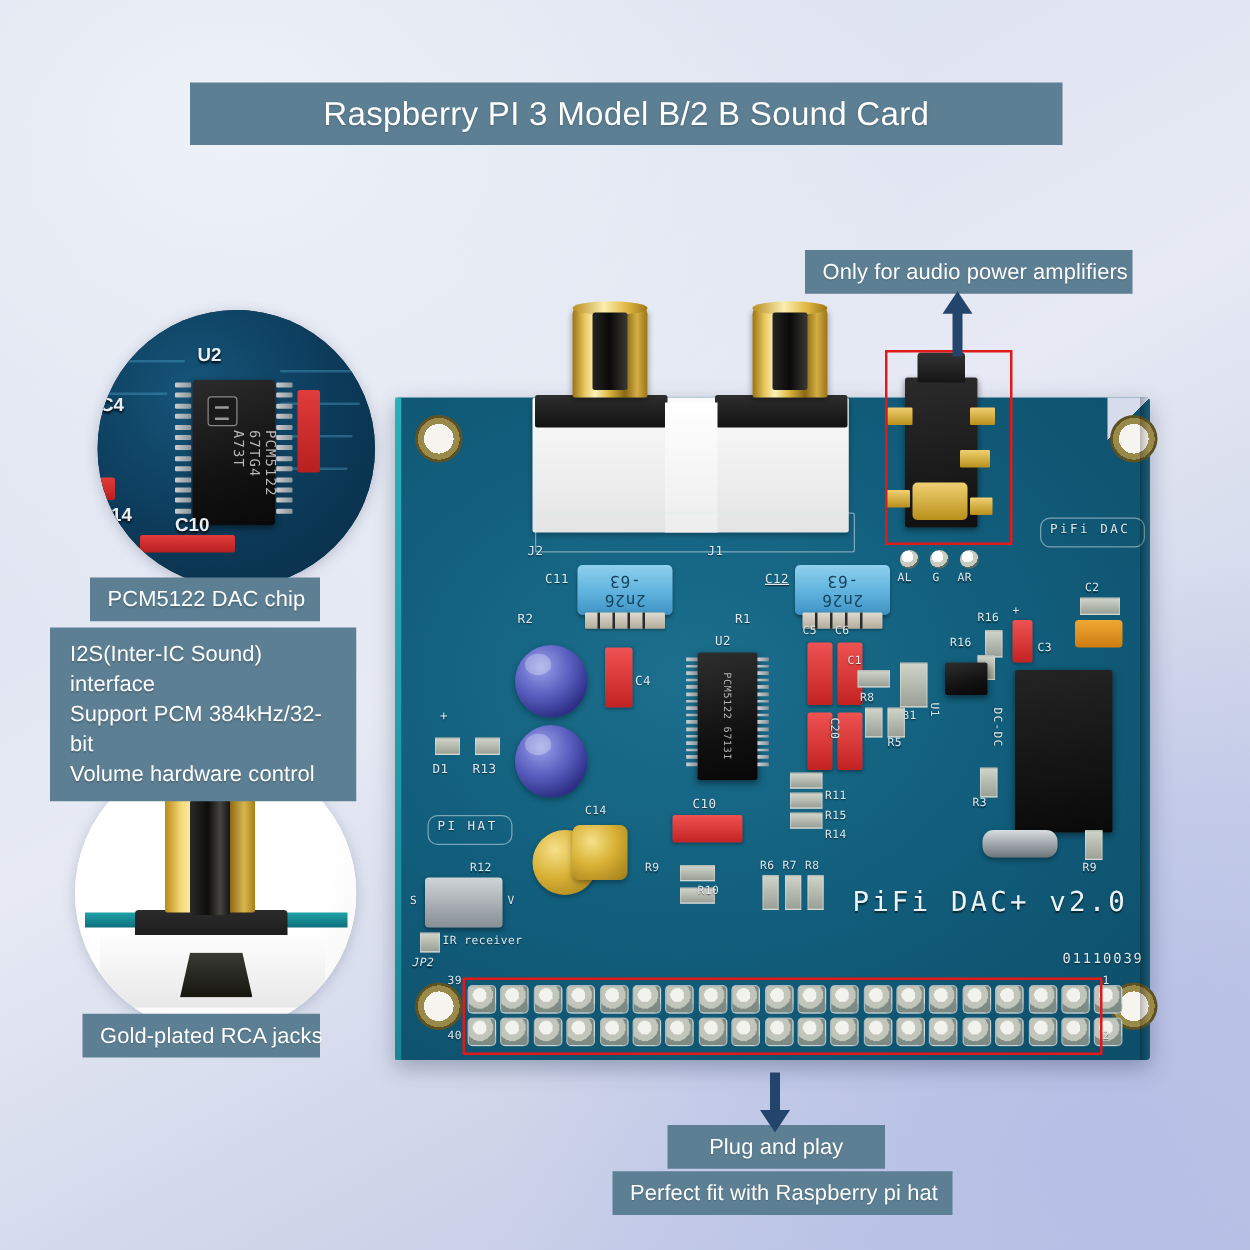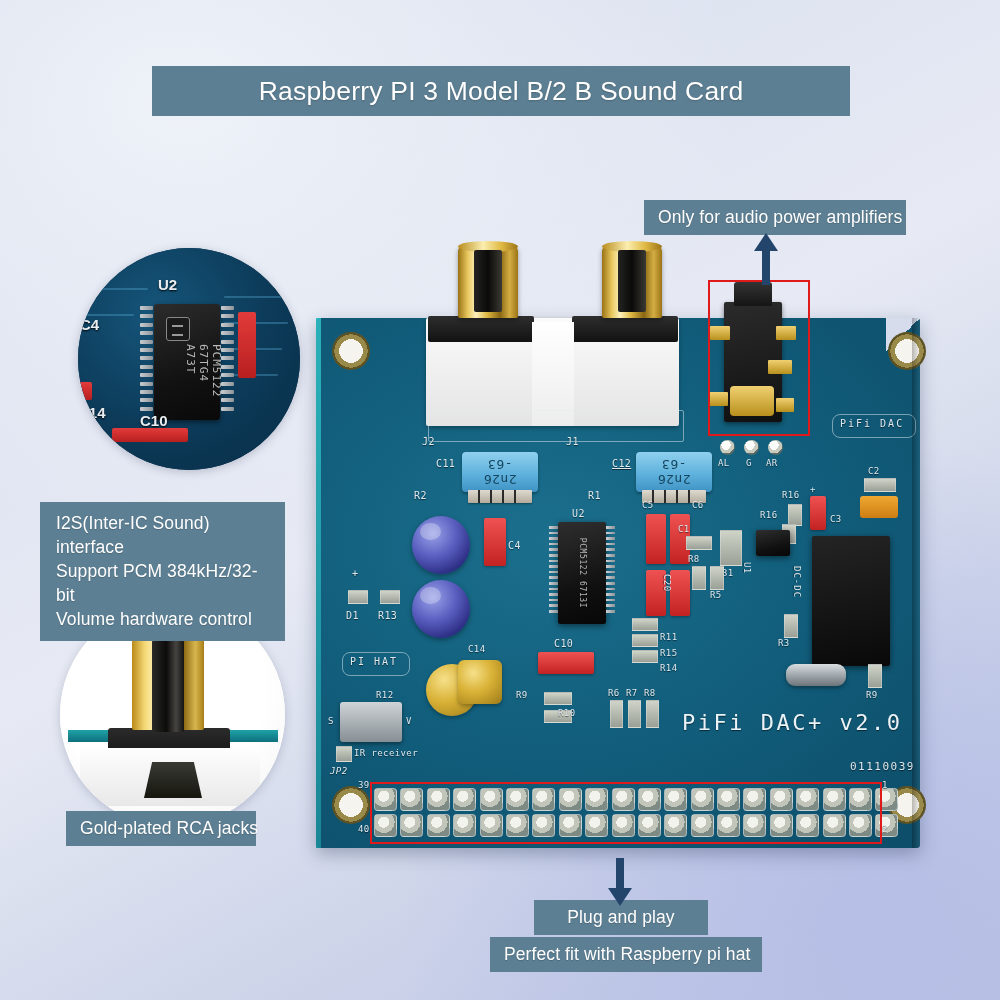--- a/index.html
+++ b/index.html
@@ -333,21 +333,21 @@
     <div class="silk" style="left:30px;top:292px;">D1</div>
     <div class="silk" style="left:62px;top:292px;">R13</div>
     <div class="smd" style="left:32px;top:272px;width:18px;height:12px;"></div>
     <div class="smd" style="left:64px;top:272px;width:18px;height:12px;"></div>
 
     <div class="cap-red" style="left:168px;top:200px;width:22px;height:48px;"></div>
     <div class="silk" style="left:192px;top:222px;">C4</div>
     <div class="cap-red" style="left:330px;top:196px;width:20px;height:50px;"></div>
     <div class="cap-red" style="left:354px;top:196px;width:20px;height:50px;"></div>
     <div class="silk s9" style="left:326px;top:182px;">C5</div>
-    <div class="silk s9" style="left:352px;top:182px;margin-left:24px;">C6</div>
+    <div class="silk s9" style="left:352px;top:182px;">C6</div>
     <div class="cap-red" style="left:330px;top:252px;width:20px;height:46px;"></div>
     <div class="cap-red" style="left:354px;top:252px;width:20px;height:46px;"></div>
 
     <div class="ic-main" style="left:242px;top:204px;width:48px;height:102px;">
       <span class="ictxt">PCM5122 6713I</span>
     </div>
     <div class="ic-pins" style="left:233px;top:208px;">
       <i></i>
         <i></i>
         <i></i>
@@ -593,20 +593,21 @@
     <div class="r-black"></div>
     <div class="r-goldtop"></div>
     <div class="r-gold"></div>
     <div class="r-inner"></div>
     <div class="r-white"></div>
     <div class="r-tab"></div>
   </div>
 
   <div class="chip center" id="chip-jack2" style="left:644px;top:200px;width:262px;">Only for audio power amplifiers</div>
 
+  <div class="chip center" id="chip-dac" style="left:72px;top:462px;width:184px;">PCM5122 DAC chip</div>
 
   <div class="chip multi" id="chip-features" style="left:40px;top:502px;width:245px;"><span style="white-space:pre-line;">I2S(Inter-IC Sound) interface
 Support PCM 384kHz/32-bit
 Volume hardware control</span></div>
 
   <div class="chip center" id="chip-rca" style="left:66px;top:811px;width:190px;">Gold-plated RCA jacks</div>
 
   <div class="chip center" id="chip-plug" style="left:534px;top:900px;width:174px;">Plug and play</div>
   <div class="chip center" id="chip-fit" style="left:490px;top:937px;width:272px;">Perfect fit with Raspberry pi hat</div>
 

